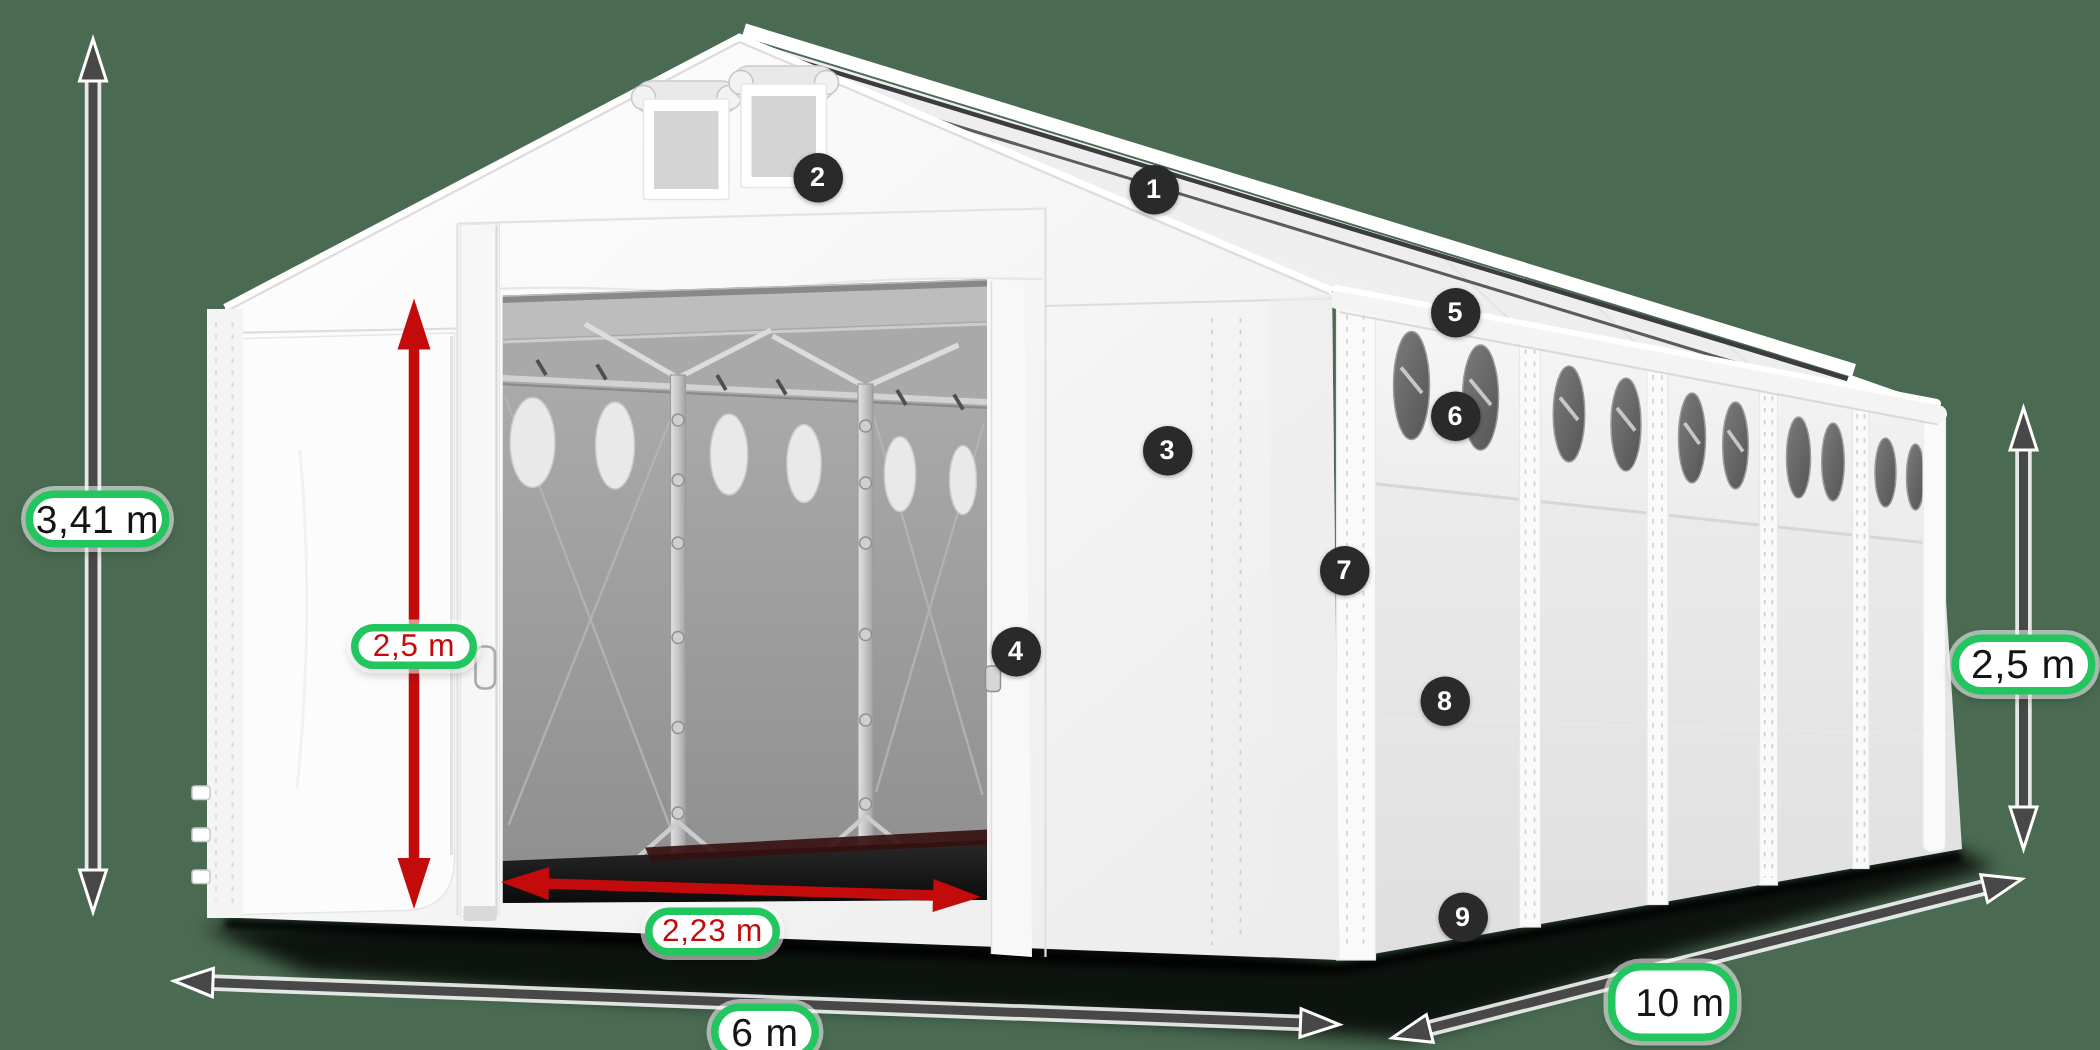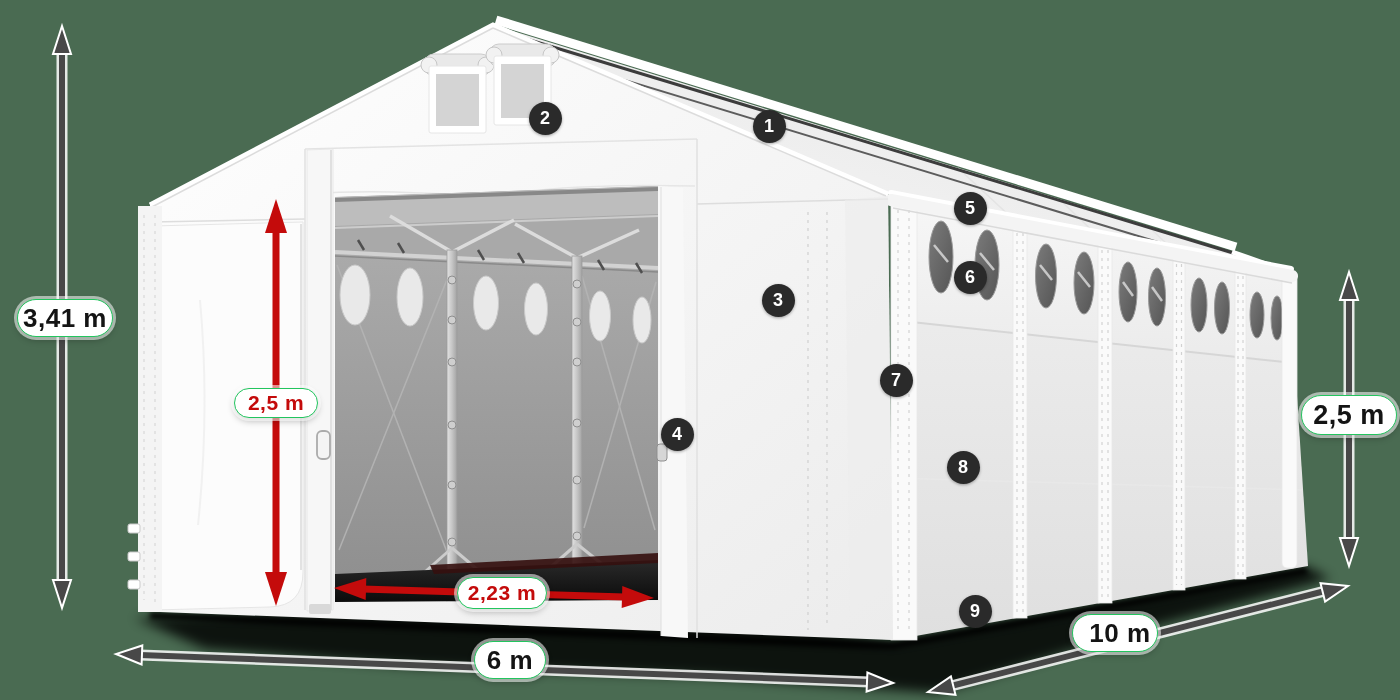--- a/index.html
+++ b/index.html
@@ -6,24 +6,25 @@
   body{
     width:1400px;height:700px;overflow:hidden;
     background:#4a6b52;
     font-family:"Liberation Sans", sans-serif;
   }
   #stage{position:relative;width:1400px;height:700px;}
   #tent-svg{position:absolute;left:0;top:0;}
 
   .pill{
     position:absolute;display:flex;align-items:center;justify-content:center;
-    background:#ffffff;border:1px solid #22c55e;border-radius:22px;
+    background:#ffffff;border:5px solid #22c55e;border-radius:22px;
     box-shadow:0 0 0 3px rgba(255,255,255,.55), 0 3px 7px rgba(0,0,0,.28);
-    font-weight:bold;color:#141414;letter-spacing:.5px;white-space:nowrap;
+    font-weight:normal;color:#141414;letter-spacing:.5px;white-space:nowrap;
     box-sizing:border-box;
+    margin-top:28px;
   }
   .pill.red{color:#c40b0b;}
 
   .badge{
     position:absolute;width:33px;height:33px;border-radius:50%;
     background:#2a2a2a;color:#fff;font-weight:bold;font-size:18px;
     display:flex;align-items:center;justify-content:center;
     box-shadow:0 1px 3px rgba(0,0,0,.35);
     cursor:pointer;
   }
@@ -300,25 +301,25 @@
     <line x1="362" y1="589" x2="625" y2="597" stroke="#c40b0b" stroke-width="7"></line>
     <polygon points="334,588 365.7,600 366.3,578"></polygon>
     <polygon points="654,598 621.7,608 622.3,586"></polygon>
   </g>
 </svg>
 
 <div class="pill" style="left:17px;top:299px;width:96px;height:38px;font-size:26px;">3,41 m</div>
 
 <div class="pill red" style="left:234px;top:388px;width:84px;height:30px;font-size:21px;">2,5 m</div>
 
-<div class="pill red" style="left:457px;top:577px;width:90px;height:32px;font-size:21px;">2,23 m</div>
+<div class="pill red" style="left:430px;top:577px;width:90px;height:32px;font-size:21px;">2,23 m</div>
 
 <div class="pill" style="left:474px;top:641px;width:72px;height:38px;font-size:26px;">6 m</div>
 
-<div class="pill" style="left:1072px;top:614px;width:86px;height:38px;font-size:26px;padding-left:10px;">10 m</div>
+<div class="pill" style="left:1072px;top:614px;width:86px;height:52px;font-size:26px;padding-left:10px;">10 m</div>
 
 <div class="pill" style="left:1301px;top:395px;width:96px;height:40px;font-size:27px;">2,5 m</div>
 
 <div class="badge" style="left:752.5px;top:109.5px;">1</div>
 <div class="badge" style="left:528.5px;top:101.5px;">2</div>
 <div class="badge" style="left:761.5px;top:283.5px;">3</div>
 <div class="badge" style="left:660.5px;top:417.5px;">4</div>
 <div class="badge" style="left:953.5px;top:191.5px;">5</div>
 <div class="badge" style="left:953.5px;top:260.5px;">6</div>
 <div class="badge" style="left:879.5px;top:363.5px;">7</div>

